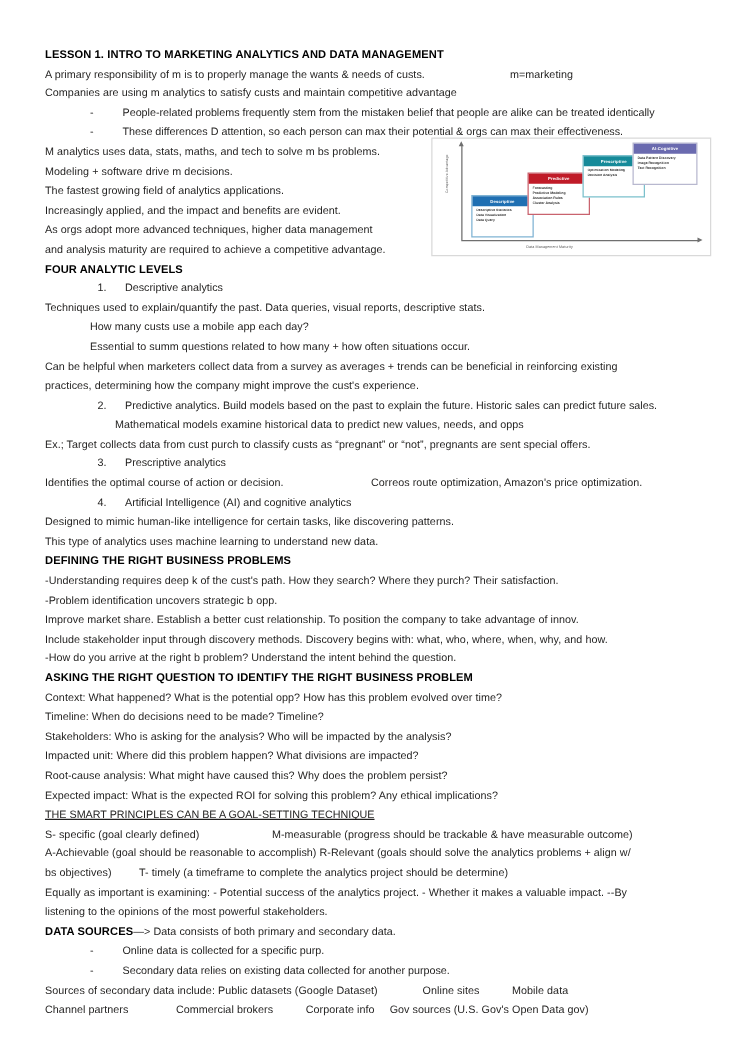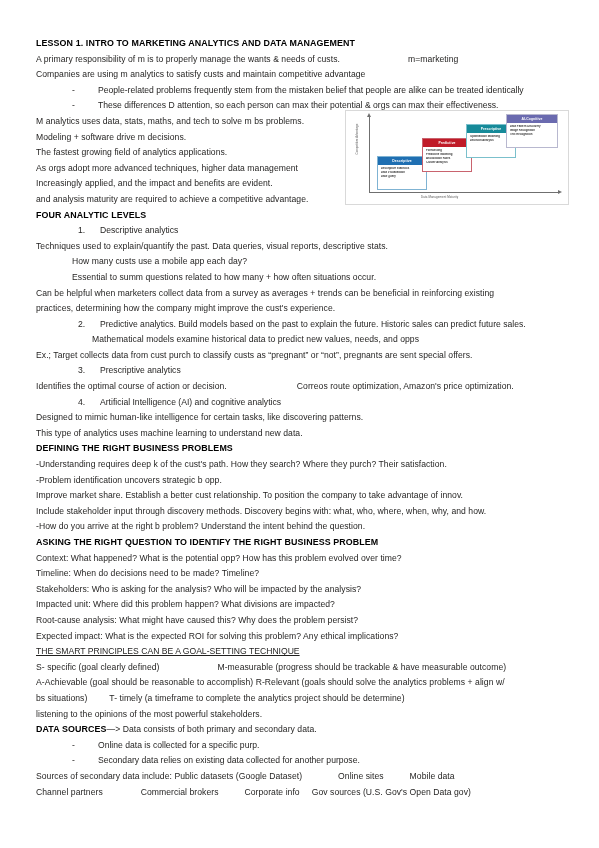--- a/index.html
+++ b/index.html
@@ -210,22 +210,22 @@
 
     <div class="line"><span>A primary responsibility of m is to properly manage the wants &amp; needs of custs.</span><span class="gap-right" style="width:68px"></span><span>m=marketing</span></div>
     <div class="line">Companies are using m analytics to satisfy custs and maintain competitive advantage</div>
 
     <div class="bullet-row"><span class="mk">-</span><span class="bd">People-related problems frequently stem from the mistaken belief that people are alike can be treated identically</span></div>
     <div class="bullet-row"><span class="mk">-</span><span class="bd">These differences D attention, so each person can max their potential &amp; orgs can max their effectiveness.</span></div>
 
     <div class="line">M analytics uses data, stats, maths, and tech to solve m bs problems.</div>
     <div class="line">Modeling + software drive m decisions.</div>
     <div class="line">The fastest growing field of analytics applications.</div>
+    <div class="line">Increasingly applied, and the impact and benefits are evident.</div>
     <div class="line">As orgs adopt more advanced techniques, higher data management</div>
-    <div class="line">Increasingly applied, and the impact and benefits are evident.</div>
     <div class="line">and analysis maturity are required to achieve a competitive advantage.</div>
 
     <div class="h-bold">FOUR ANALYTIC LEVELS</div>
 
     <div class="num-row"><span class="mk">1.</span><span class="bd">Descriptive analytics</span></div>
     <div class="line">Techniques used to explain/quantify the past.  Data queries, visual reports, descriptive stats.</div>
     <div class="line indent1">How many custs use a mobile app each day?</div>
     <div class="line indent1">Essential to summ questions related to how many + how often situations occur.</div>
     <div class="line">Can be helpful when marketers collect data from a survey as averages + trends can be beneficial in reinforcing existing</div>
     <div class="line">practices, determining how the company might improve the cust's experience.</div>
@@ -252,21 +252,22 @@
     <div class="line">Context: What happened? What is the potential opp? How has this problem evolved over time?</div>
     <div class="line">Timeline: When do decisions need to be made? Timeline?</div>
     <div class="line">Stakeholders:  Who is asking for the analysis? Who will be impacted by the analysis?</div>
     <div class="line">Impacted unit: Where did this problem happen? What divisions are impacted?</div>
     <div class="line">Root-cause analysis: What might have caused this? Why does the problem persist?</div>
     <div class="line">Expected impact: What is the expected ROI for solving this problem?  Any ethical implications?</div>
 
     <div class="h-underline">THE SMART PRINCIPLES CAN BE A GOAL-SETTING TECHNIQUE</div>
     <div class="line"><span>S- specific (goal clearly defined)</span><span class="gap-right" style="width:58px"></span><span>M-measurable (progress should be trackable &amp; have measurable outcome)</span></div>
     <div class="line">A-Achievable (goal should be reasonable to accomplish) R-Relevant (goals should solve the analytics problems + align w/</div>
-    <div class="line"><span>bs situations)</span><span class="gap-right" style="width:22px"></span><span>T- timely (a timeframe to complete the analytics project should be determine)</span></div>
+    <div class="line"><span>bs objectives)</span><span class="gap-right" style="width:22px"></span><span>T- timely (a timeframe to complete the analytics project should be determine)</span></div>
+    <div class="line">Equally as important is examining: - Potential success of the analytics project. - Whether it makes a valuable impact. --By</div>
     <div class="line">listening to the opinions of the most powerful stakeholders.</div>
 
     <div class="line"><span class="h-bold" style="display:inline">DATA SOURCES</span><span>—&gt; Data consists of both primary and secondary data.</span></div>
 
     <div class="bullet-row"><span class="mk">-</span><span class="bd">Online data is collected for a specific purp.</span></div>
     <div class="bullet-row"><span class="mk">-</span><span class="bd">Secondary data relies on existing data collected for another purpose.</span></div>
 
     <div class="line"><span>Sources of secondary data include: Public datasets (Google Dataset)</span><span class="gap-right" style="width:36px"></span><span>Online sites</span><span class="gap-right" style="width:26px"></span><span>Mobile data</span></div>
 
     <div class="line"><span>Channel partners</span><span class="gap-right" style="width:38px"></span><span>Commercial brokers</span><span class="gap-right" style="width:26px"></span><span>Corporate info</span><span class="gap-right" style="width:12px"></span><span>Gov sources (U.S. Gov's Open Data gov)</span></div>

